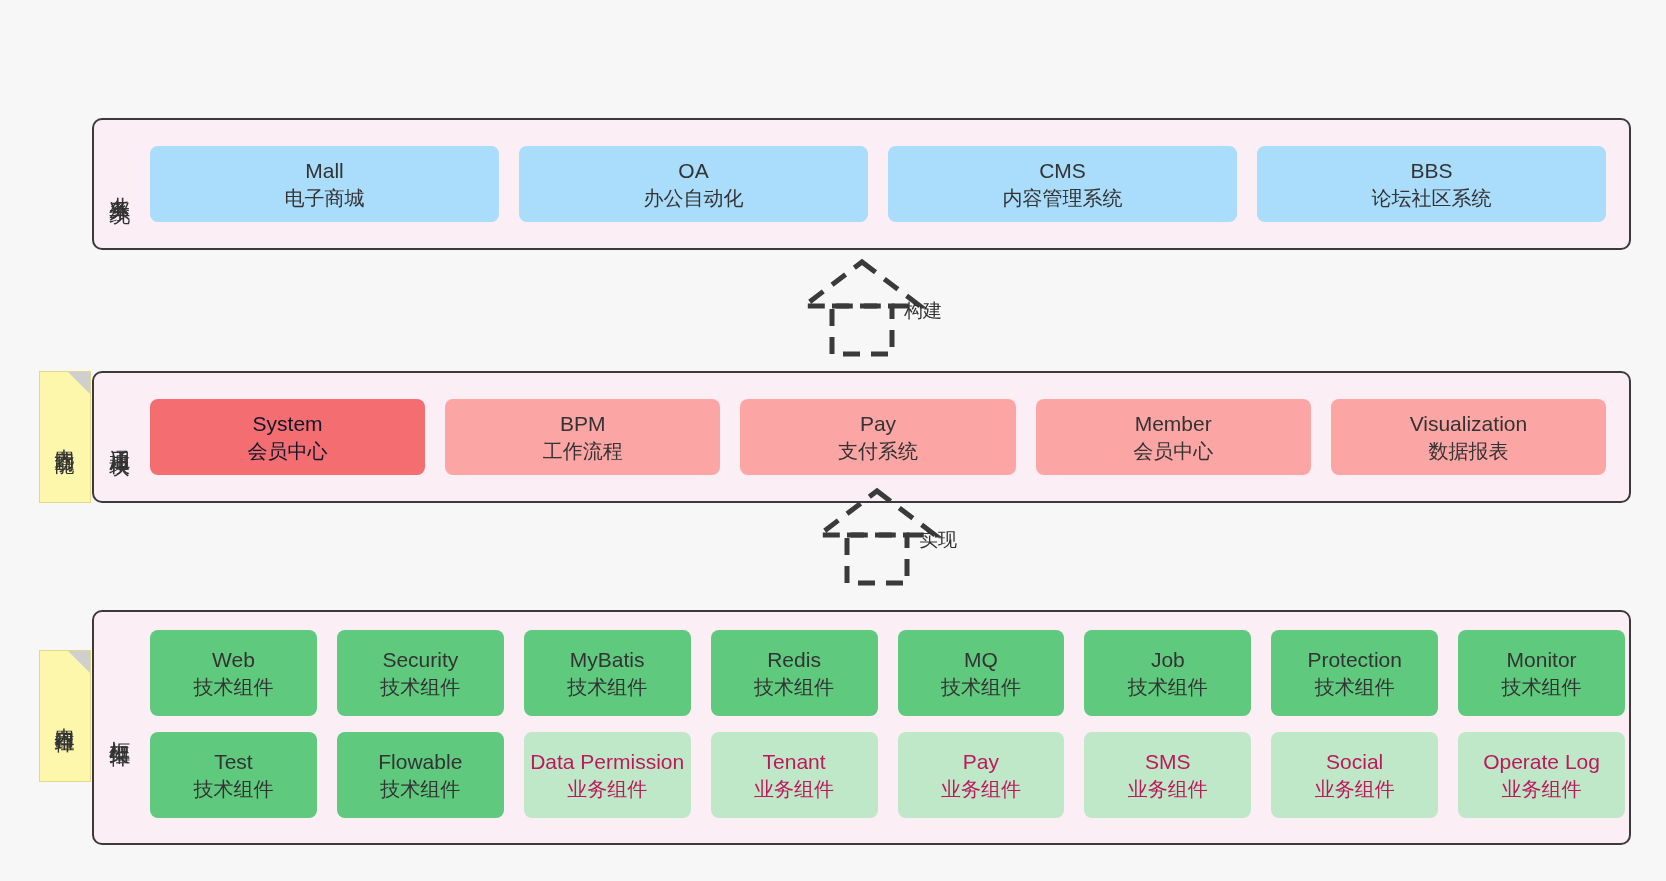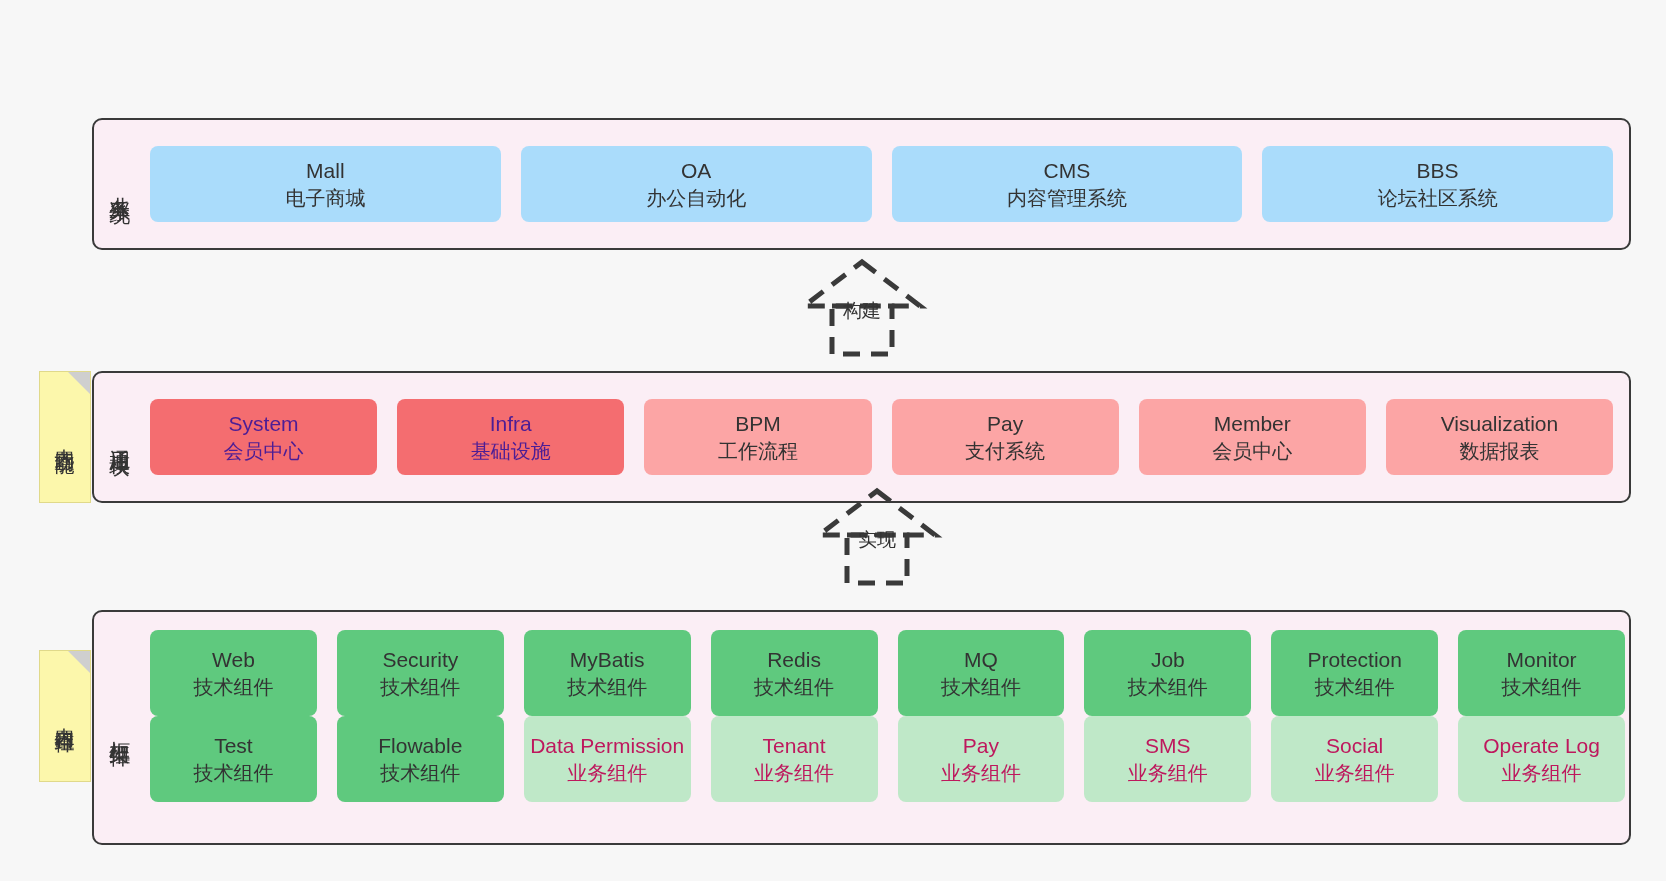--- a/index.html
+++ b/index.html
@@ -39,42 +39,42 @@
     writing-mode: vertical-rl;
     text-orientation: upright;
     letter-spacing: 2px;
     user-select: none;
   }
 
   .band-body {
     flex: 1 1 auto;
     display: flex;
     align-items: center;
-    padding: 14px 16px 14px 4px;
+    padding: 14px 23px 14px 4px;
     gap: 20px;
   }
 
   
   .card {
     flex: 1 1 0;
     box-sizing: border-box;
     border-radius: 8px;
     display: flex;
     flex-direction: column;
     align-items: center;
     justify-content: center;
     text-align: center;
     line-height: 1.3;
     user-select: none;
   }
   .card .t1 { font-size: 21px; }
   .card .t2 { font-size: 20px; }
 
   .c-blue       { background: #aadcfb; color: #333; }
-  .c-red        { background: #f46d70; color: #4c1d95; }
+  .c-red        { background: #f46d70; color: #0f172a; }
   .c-pink       { background: #fca5a5; color: #333; }
   .c-green      { background: #5fc97e; color: #333; }
   .c-greenlight { background: #bfe8c8; color: #be185d; }
 
   
   #band-business { left: 92px;  top: 118px; width: 1539px; height: 132px; }
   #band-business .card { height: 76px; }
 
   #band-modules  { left: 92px;  top: 371px; width: 1539px; height: 132px; }
   #band-modules .card { height: 76px; }
@@ -82,21 +82,21 @@
   #band-framework { left: 92px; top: 610px; width: 1539px; height: 235px; }
   #band-framework .band-body {
     display: block;
     padding: 18px 4px 18px 4px;
   }
   .grid-row {
     display: flex;
     gap: 20px;
     align-items: stretch;
   }
-  .grid-row + .grid-row { margin-top: 0; }
+  .grid-row + .grid-row { margin-top: 16px; }
   .grid-row .card { height: 86px; }
 
   
   .note {
     position: absolute;
     box-sizing: border-box;
     width: 52px;
     background: #fcf7ab;
     border: 1px solid #e0d98a;
     display: flex;
@@ -128,21 +128,21 @@
     position: absolute;
     width: 160px;
     height: 100px;
   }
   .arrow svg { display: block; width: 160px; height: 100px; }
   .arrow-label {
     position: absolute;
     left: 0;
     right: 0;
     top: 40px;
-    text-align: center;
+    text-align: right;
     font-size: 19px;
     color: #333;
     background: transparent;
     user-select: none;
   }
   #arrow-build   { left: 782px; top: 258px; }
   #arrow-implement { left: 797px; top: 487px; }
 </style>
 </head>
 <body>
@@ -182,24 +182,20 @@
 <div class="note" id="note-builtin-function">内置功能</div>
 
 <div class="band" id="band-modules">
   <div class="band-label">通用模块</div>
   <div class="band-body">
 
     <div class="card c-red">
       <span class="t1">System</span>
       <span class="t2">会员中心</span>
     </div>
-    <div class="card c-red">
-      <span class="t1">Infra</span>
-      <span class="t2">基础设施</span>
-    </div>
     <div class="card c-pink">
       <span class="t1">BPM</span>
       <span class="t2">工作流程</span>
     </div>
     <div class="card c-pink">
       <span class="t1">Pay</span>
       <span class="t2">支付系统</span>
     </div>
     <div class="card c-pink">
       <span class="t1">Member</span>

